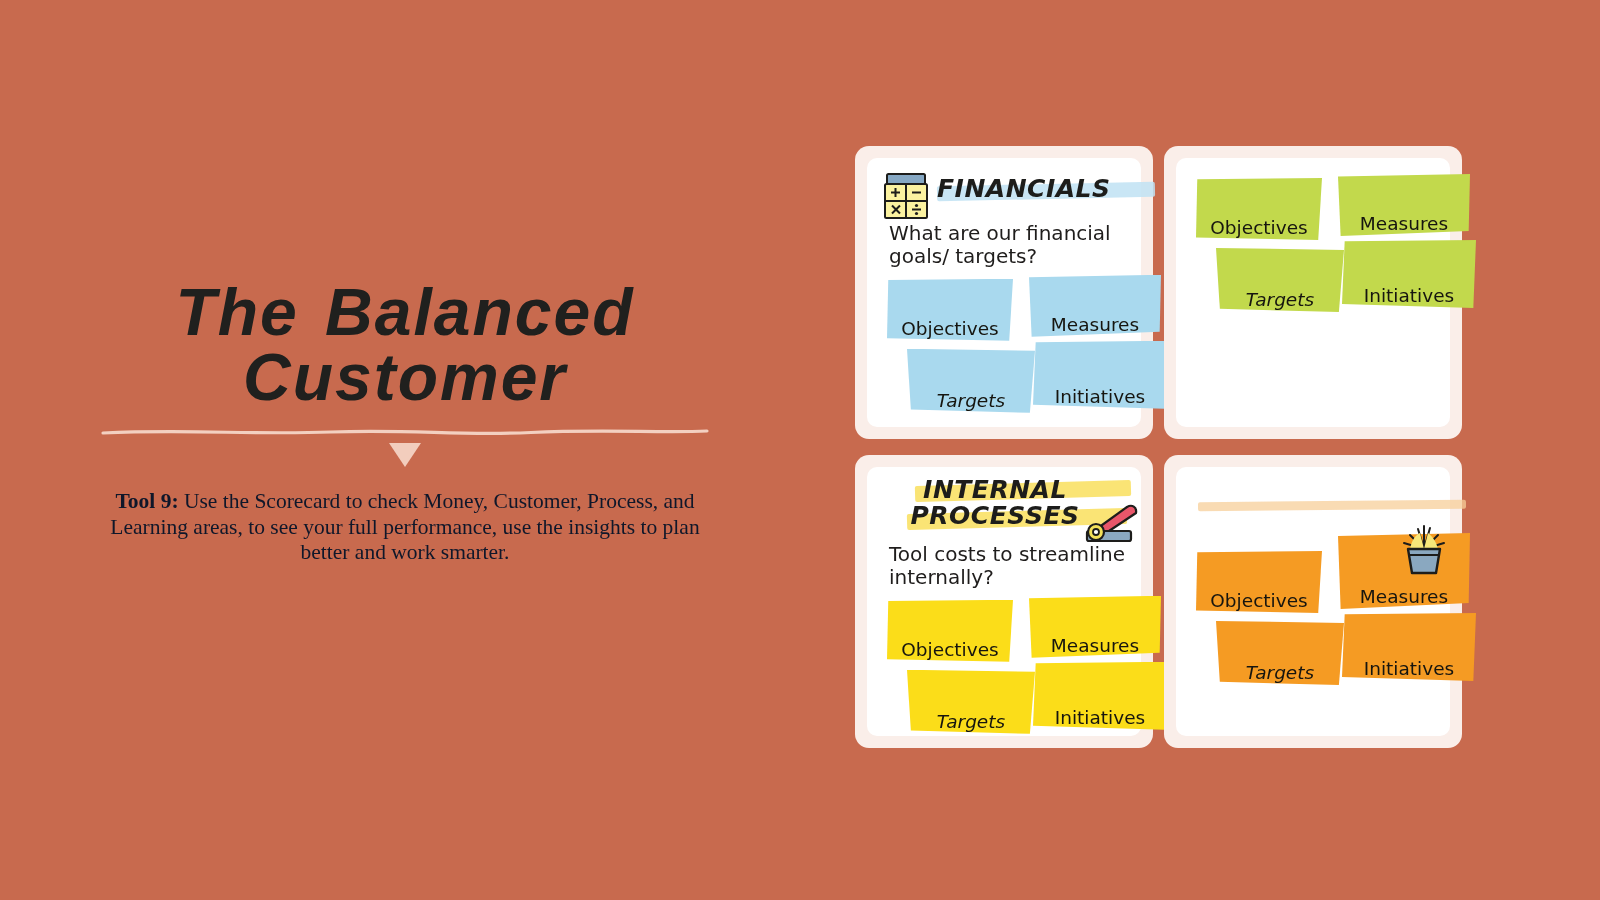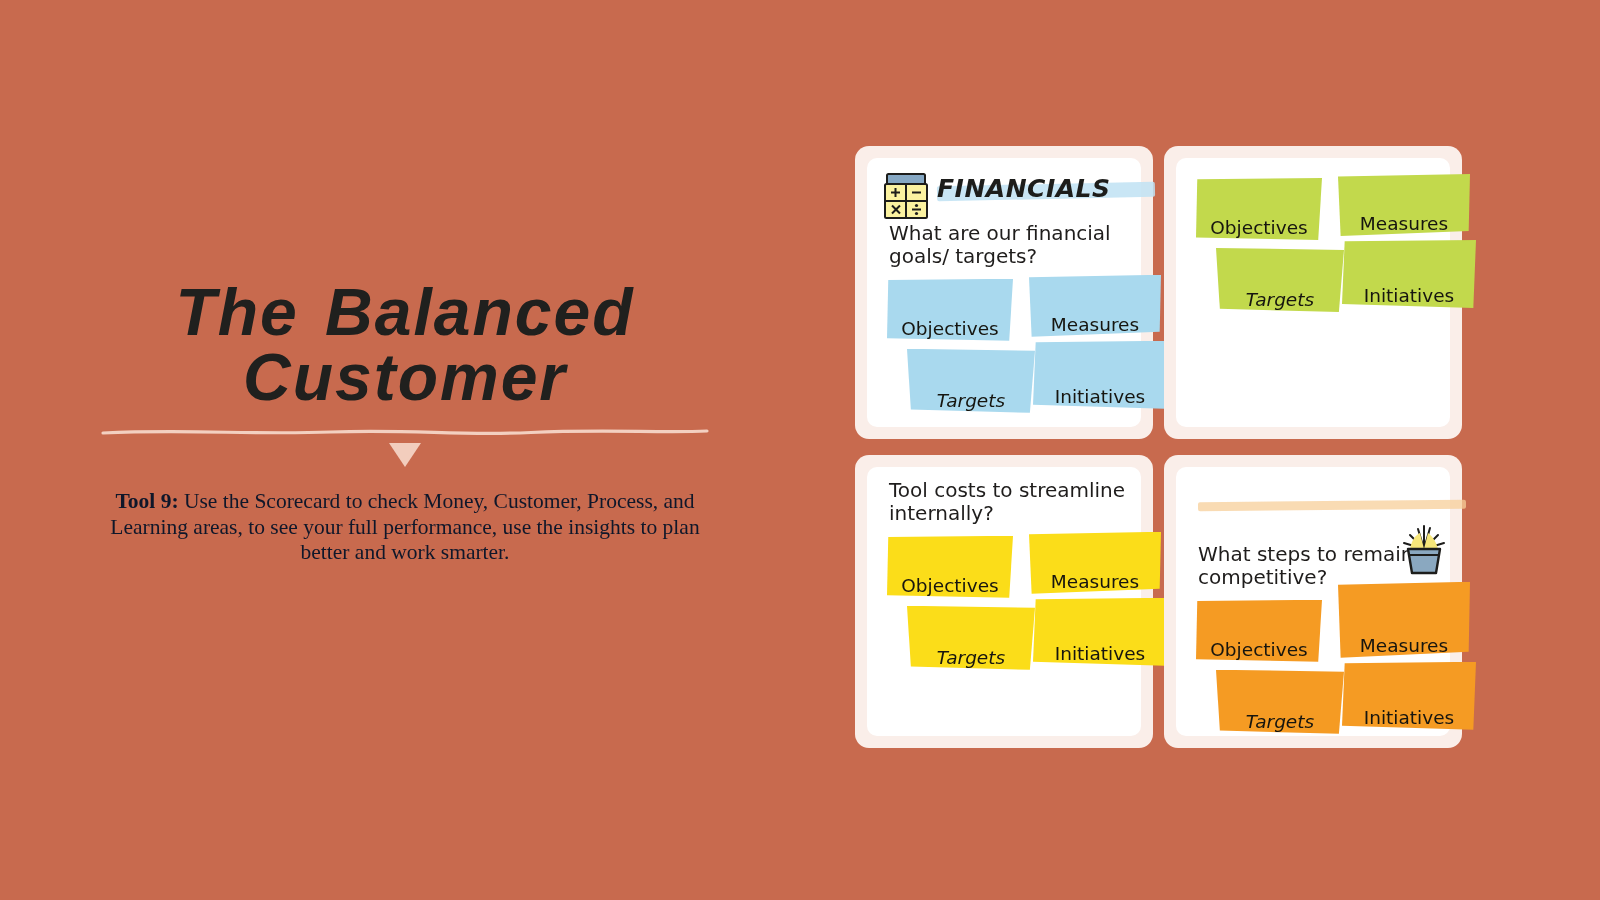--- a/index.html
+++ b/index.html
@@ -283,20 +283,35 @@
         <div class="note n-initiatives">
             <span>Initiatives</span>
           </div>
       </div>
     </div>
   </div>
 
   <div class="quadrant-card" id="card-process">
     <div class="card-inner">
 
+      <div class="card-head two-line">
+        <div class="highlighter hl1"></div>
+        <div class="highlighter hl2"></div>
+
+        <span class="card-icon" style="right:-12px; top:24px;">
+          <svg width="60" height="44" viewBox="0 0 60 44" aria-hidden="true">
+            <path d="M12,32 L48,6 C53,3 58,6 57,12 L24,34 Z" fill="#e8566a" stroke="#1d1d1b" stroke-width="2.2" stroke-linejoin="round"></path>
+            <rect x="8" y="30" width="44" height="10" rx="2" fill="#8aa8c0" stroke="#1d1d1b" stroke-width="2.2"></rect>
+            <circle cx="17" cy="31" r="8" fill="#f2e05a" stroke="#1d1d1b" stroke-width="2.2"></circle>
+            <circle cx="17" cy="31" r="3" fill="#ffffff" stroke="#1d1d1b" stroke-width="1.8"></circle>
+          </svg>
+        </span>
+
+        <h2 class="card-title">INTERNAL PROCESSES</h2>
+      </div>
 
       <p class="card-question">Tool costs to streamline internally?</p>
 
       <div class="notes">
         <div class="note n-objectives">
             <span>Objectives</span>
           </div>
         <div class="note n-measures">
             <span>Measures</span>
           </div>
@@ -321,21 +336,20 @@
       <span class="card-icon" style="right:2px; top:56px;">
         <svg width="48" height="52" viewBox="0 0 48 52" aria-hidden="true">
           <path d="M24,26 L18,6 M24,26 L10,12 M24,26 L30,5 M24,26 L38,12 M24,26 L24,3 M24,26 L4,20 M24,26 L44,20" stroke="#1d1d1b" stroke-width="2" stroke-linecap="round" fill="none"></path>
           <path d="M10,26 C12,16 16,12 20,10 L24,26 Z" fill="#f7e77a"></path>
           <path d="M24,26 L28,10 C32,13 36,18 38,26 Z" fill="#f7e77a"></path>
           <path d="M8,26 L40,26 L36,50 L12,50 Z" fill="#8aa8c0" stroke="#1d1d1b" stroke-width="2.4" stroke-linejoin="round"></path>
           <line x1="9" y1="32" x2="39" y2="32" stroke="#1d1d1b" stroke-width="2"></line>
         </svg>
       </span>
 
-      <p class="card-question">What steps to remain competitive?</p>
 
       <div class="notes">
         <div class="note n-objectives">
             <span>Objectives</span>
           </div>
         <div class="note n-measures" style="top:-18px;height:76px;">
             <span>Measures</span>
           </div>
         <div class="note n-targets">
             <span>Targets</span>

